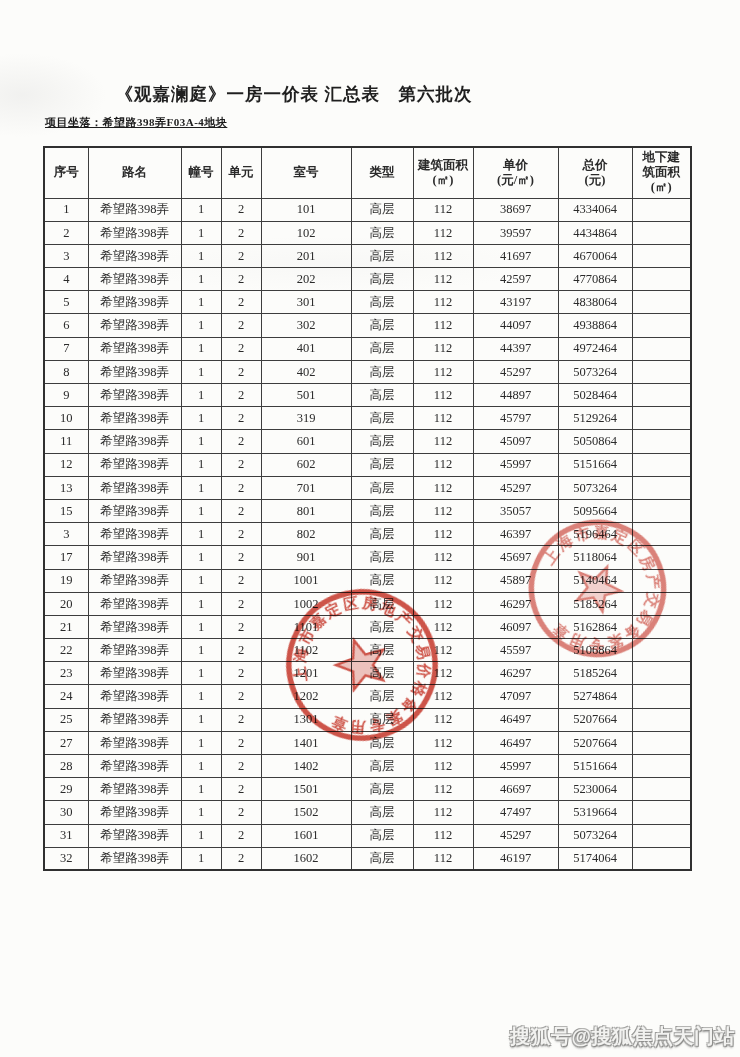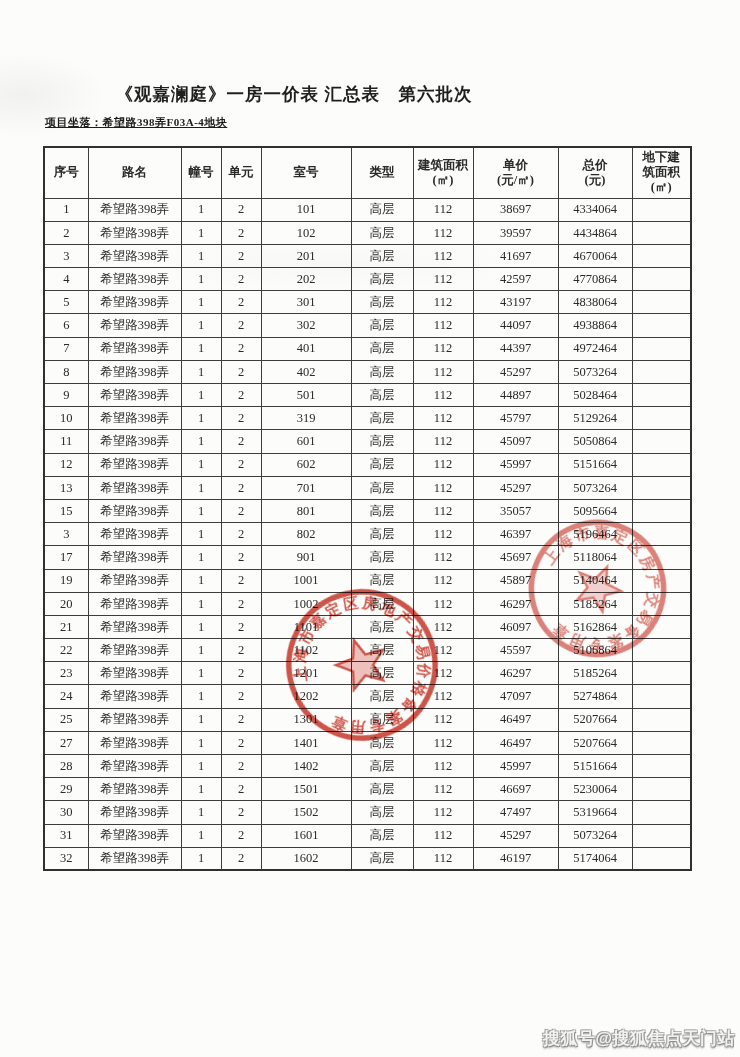--- a/index.html
+++ b/index.html
@@ -76,21 +76,21 @@
   }
   .seal-ring { fill: none; stroke: #c8372a; stroke-width: 5.5; }
   .seal-star { fill: rgba(200,55,42,0.35); stroke: #c8372a; stroke-width: 2.5; }
   .seal-text {
     fill: #c8372a; font-size: 15px; font-weight: bold;
     letter-spacing: 2.5px;
     font-family: "Liberation Serif", "DejaVu Serif", serif;
   }
   .watermark {
     position: absolute; right: 5px; bottom: 7px;
-    font-size: 17px; font-weight: bold; letter-spacing: 0.5px;
+    font-size: 20px; font-weight: bold; letter-spacing: 0.5px;
     color: #f2f2f0;
     text-shadow:
       1px 1px 0 #8f8f8d, -1px 1px 0 #a9a9a7,
       1px -1px 0 #b5b5b3, -1px -1px 0 #9b9b99,
       0 2px 2px rgba(90,90,90,0.55);
   }
 </style>
 </head>
 <body>
 

